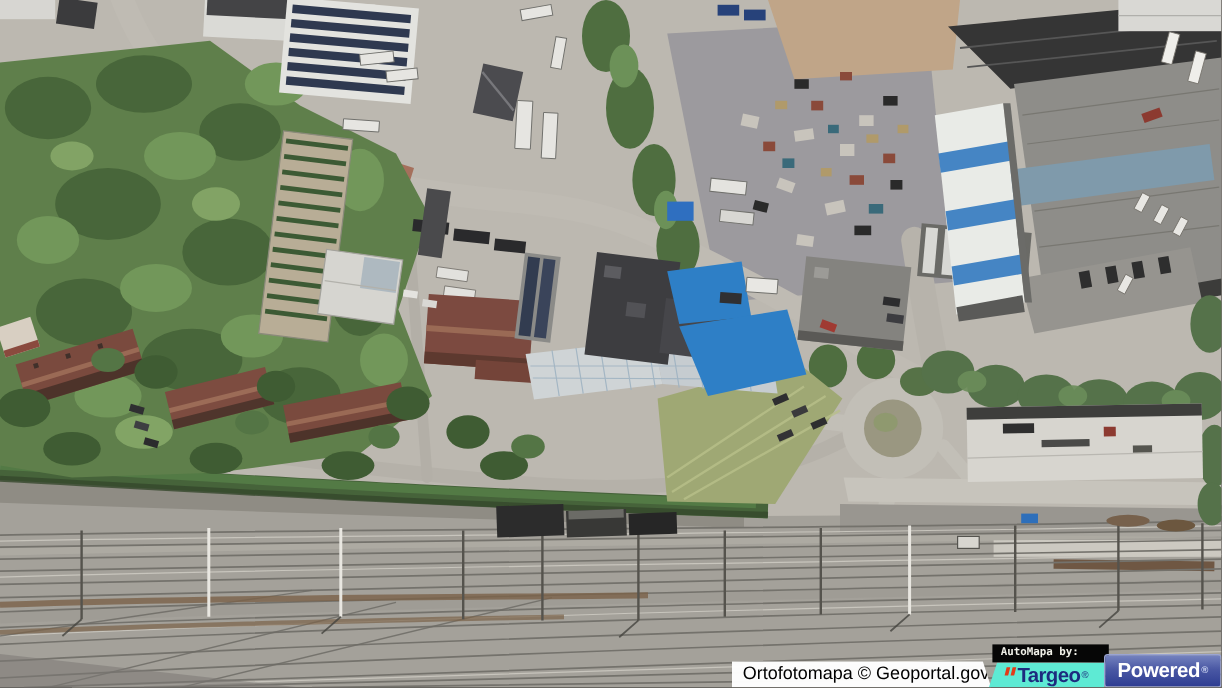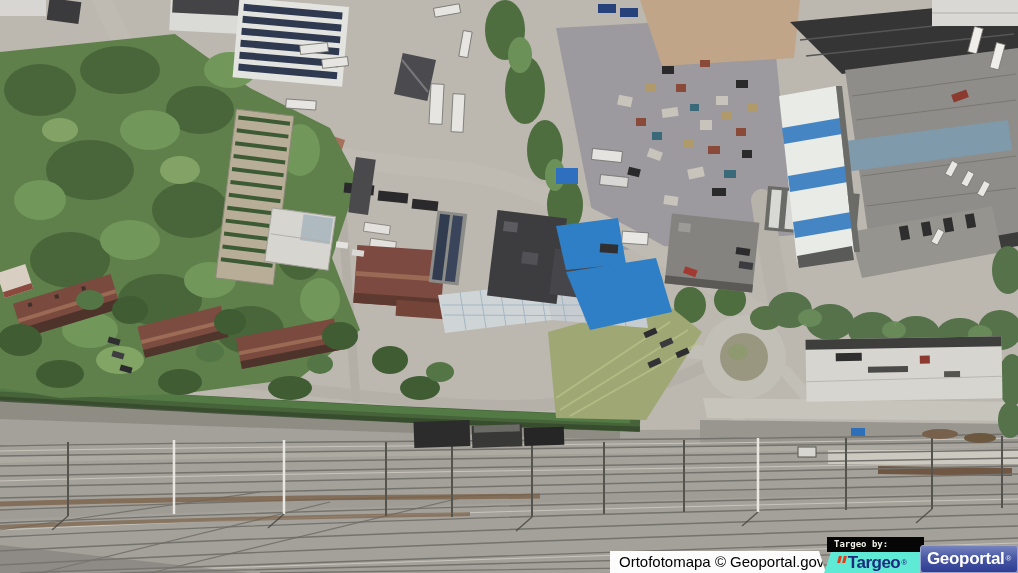--- a/index.html
+++ b/index.html
@@ -512,27 +512,27 @@
       <rect x="474" y="426" width="46" height="7" fill="#6b6b66"></rect>
       <rect x="524" y="430" width="40" height="18" fill="#262626"></rect>
     </g>
   </svg>
 
   <div class="bar-ortho">
     <span>Ortofotomapa © Geoportal.gov.pl</span>
   </div>
 
   <div class="box-powered">
-    <span>Targeo by:</span>
+    <span>AutoMapa by:</span>
   </div>
 
   <div class="box-targeo">
     <span class="t-mark"></span>
     <span class="targeo-text">Targeo</span>
     <span class="targeo-reg">®</span>
   </div>
 
   <div class="box-automapa">
-    <span>Geoportal</span>
+    <span>Powered</span>
     <span class="am-reg">®</span>
   </div>
 
 </div>
 
 </body></html>

